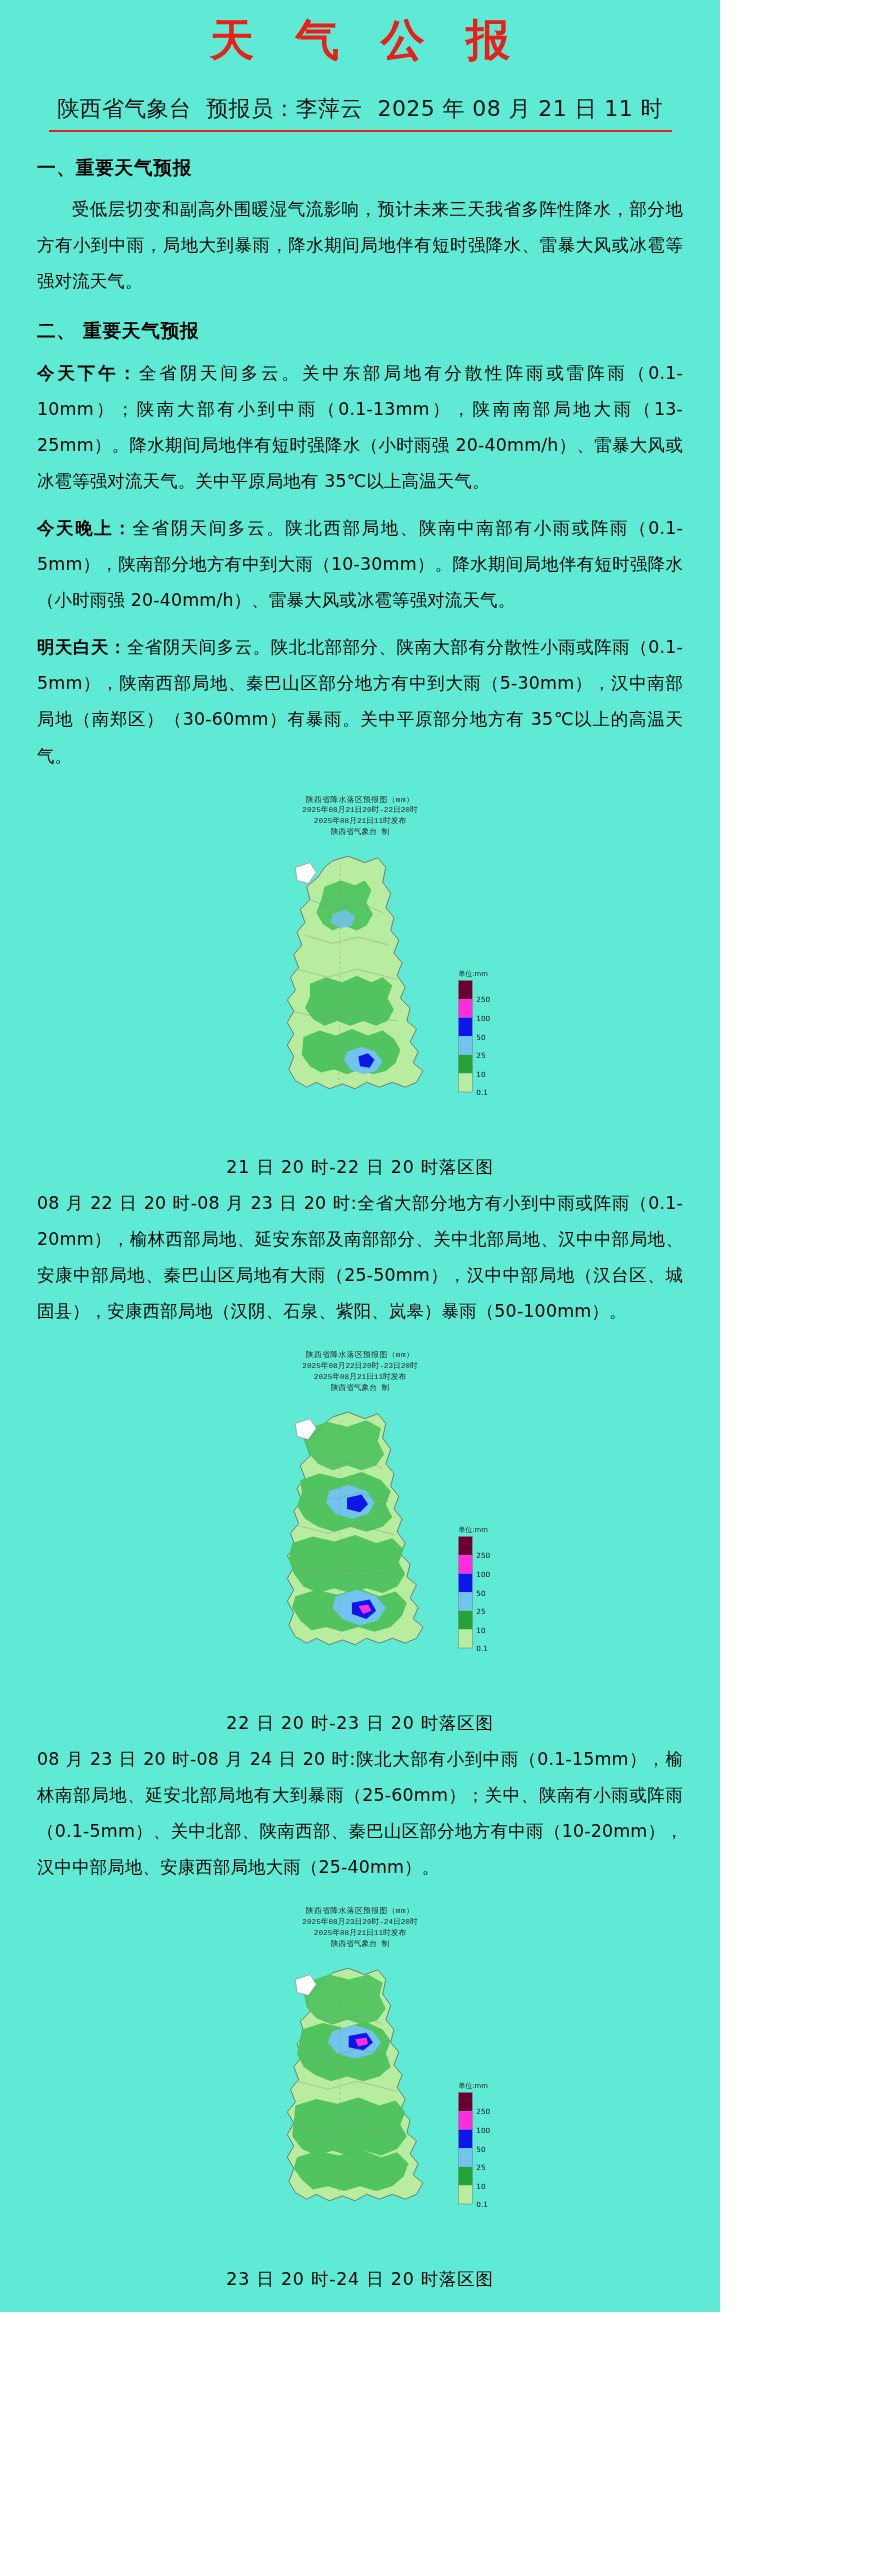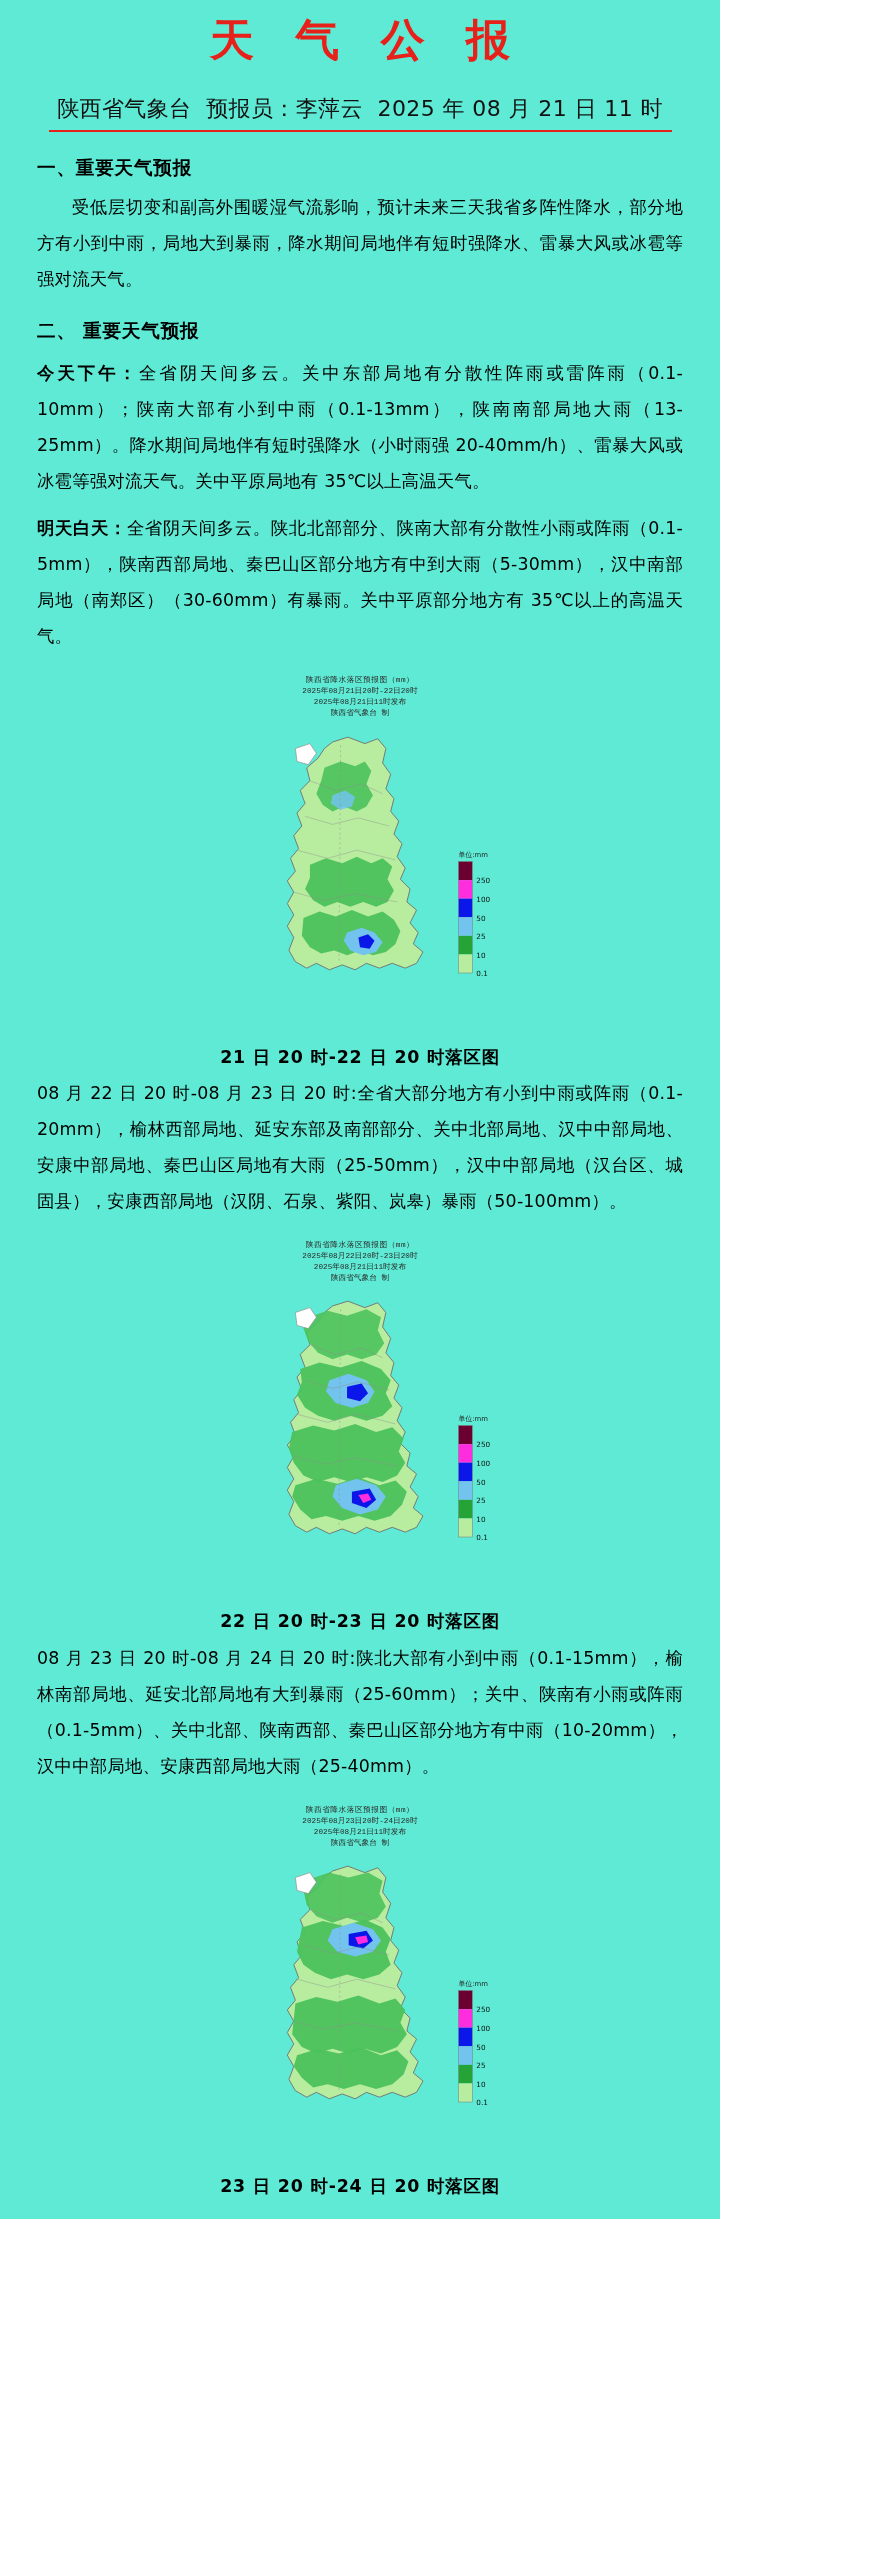--- a/index.html
+++ b/index.html
@@ -66,21 +66,21 @@
     letter-spacing: 0.8px;
     line-height: 1.5;
   }
   .para {
     font-size: 17.4px;
     line-height: 2.07;
     text-align: justify;
     margin: 0 0 4.9px 0;
     letter-spacing: 0.2px;
   }
-  .para.indent { text-indent: 2em; font-family: Liberation Mono, monospace; }
+  .para.indent { text-indent: 2em; }
   .para .lead { font-weight: bold; }
   .para-gap { margin-top: 11.3px; }
 
   
   figure {
     margin: 21px 0 6.5px 0;
     text-align: center;
   }
   .map-box {
     width: 372px;
@@ -94,23 +94,23 @@
     text-align: center;
     margin-bottom: 1.6px;
     font-family: Liberation Mono, monospace;
   }
   .map-title .t1 { letter-spacing: 0.5px; }
   .map-svg-wrap { position: relative; }
   svg.map { display: block; margin: 0 auto; }
   figcaption {
     font-size: 17.4px;
     text-align: center;
-    margin-top: 9px;
+    margin-top: 0;
     letter-spacing: 0.8px;
-    font-weight: bold;
+    font-weight: normal;
   }
   .legend-unit {
     font-size: 8.5px;
     fill: #222;
   }
   .legend-tick {
     font-size: 9px;
     fill: #111;
   }
 </style>
@@ -132,20 +132,23 @@
 
     <div class="section-heading">一、重要天气预报</div>
     <p class="para indent">受低层切变和副高外围暖湿气流影响，预计未来三天我省多阵性降水，部分地方有小到中雨，局地大到暴雨，降水期间局地伴有短时强降水、雷暴大风或冰雹等强对流天气。</p>
 
     <div class="section-heading">二、 重要天气预报</div>
 
     <p class="para">
       <span class="lead">今天下午：</span><span>全省阴天间多云。关中东部局地有分散性阵雨或雷阵雨（0.1-10mm）；陕南大部有小到中雨（0.1-13mm），陕南南部局地大雨（13-25mm）。降水期间局地伴有短时强降水（小时雨强 20-40mm/h）、雷暴大风或冰雹等强对流天气。关中平原局地有 35℃以上高温天气。</span>
     </p>
 
+    <p class="para para-gap">
+      <span class="lead">今天晚上：</span><span>全省阴天间多云。陕北西部局地、陕南中南部有小雨或阵雨（0.1-5mm），陕南部分地方有中到大雨（10-30mm）。降水期间局地伴有短时强降水（小时雨强 20-40mm/h）、雷暴大风或冰雹等强对流天气。</span>
+    </p>
 
     <p class="para para-gap">
       <span class="lead">明天白天：</span><span>全省阴天间多云。陕北北部部分、陕南大部有分散性小雨或阵雨（0.1-5mm），陕南西部局地、秦巴山区部分地方有中到大雨（5-30mm），汉中南部局地（南郑区）（30-60mm）有暴雨。关中平原部分地方有 35℃以上的高温天气。</span>
     </p>
 
     <figure>
       <div class="map-box">
         <div class="map-title">
           <div class="t1">陕西省降水落区预报图（mm）</div>
           <div>2025年08月21日20时-22日20时</div>

